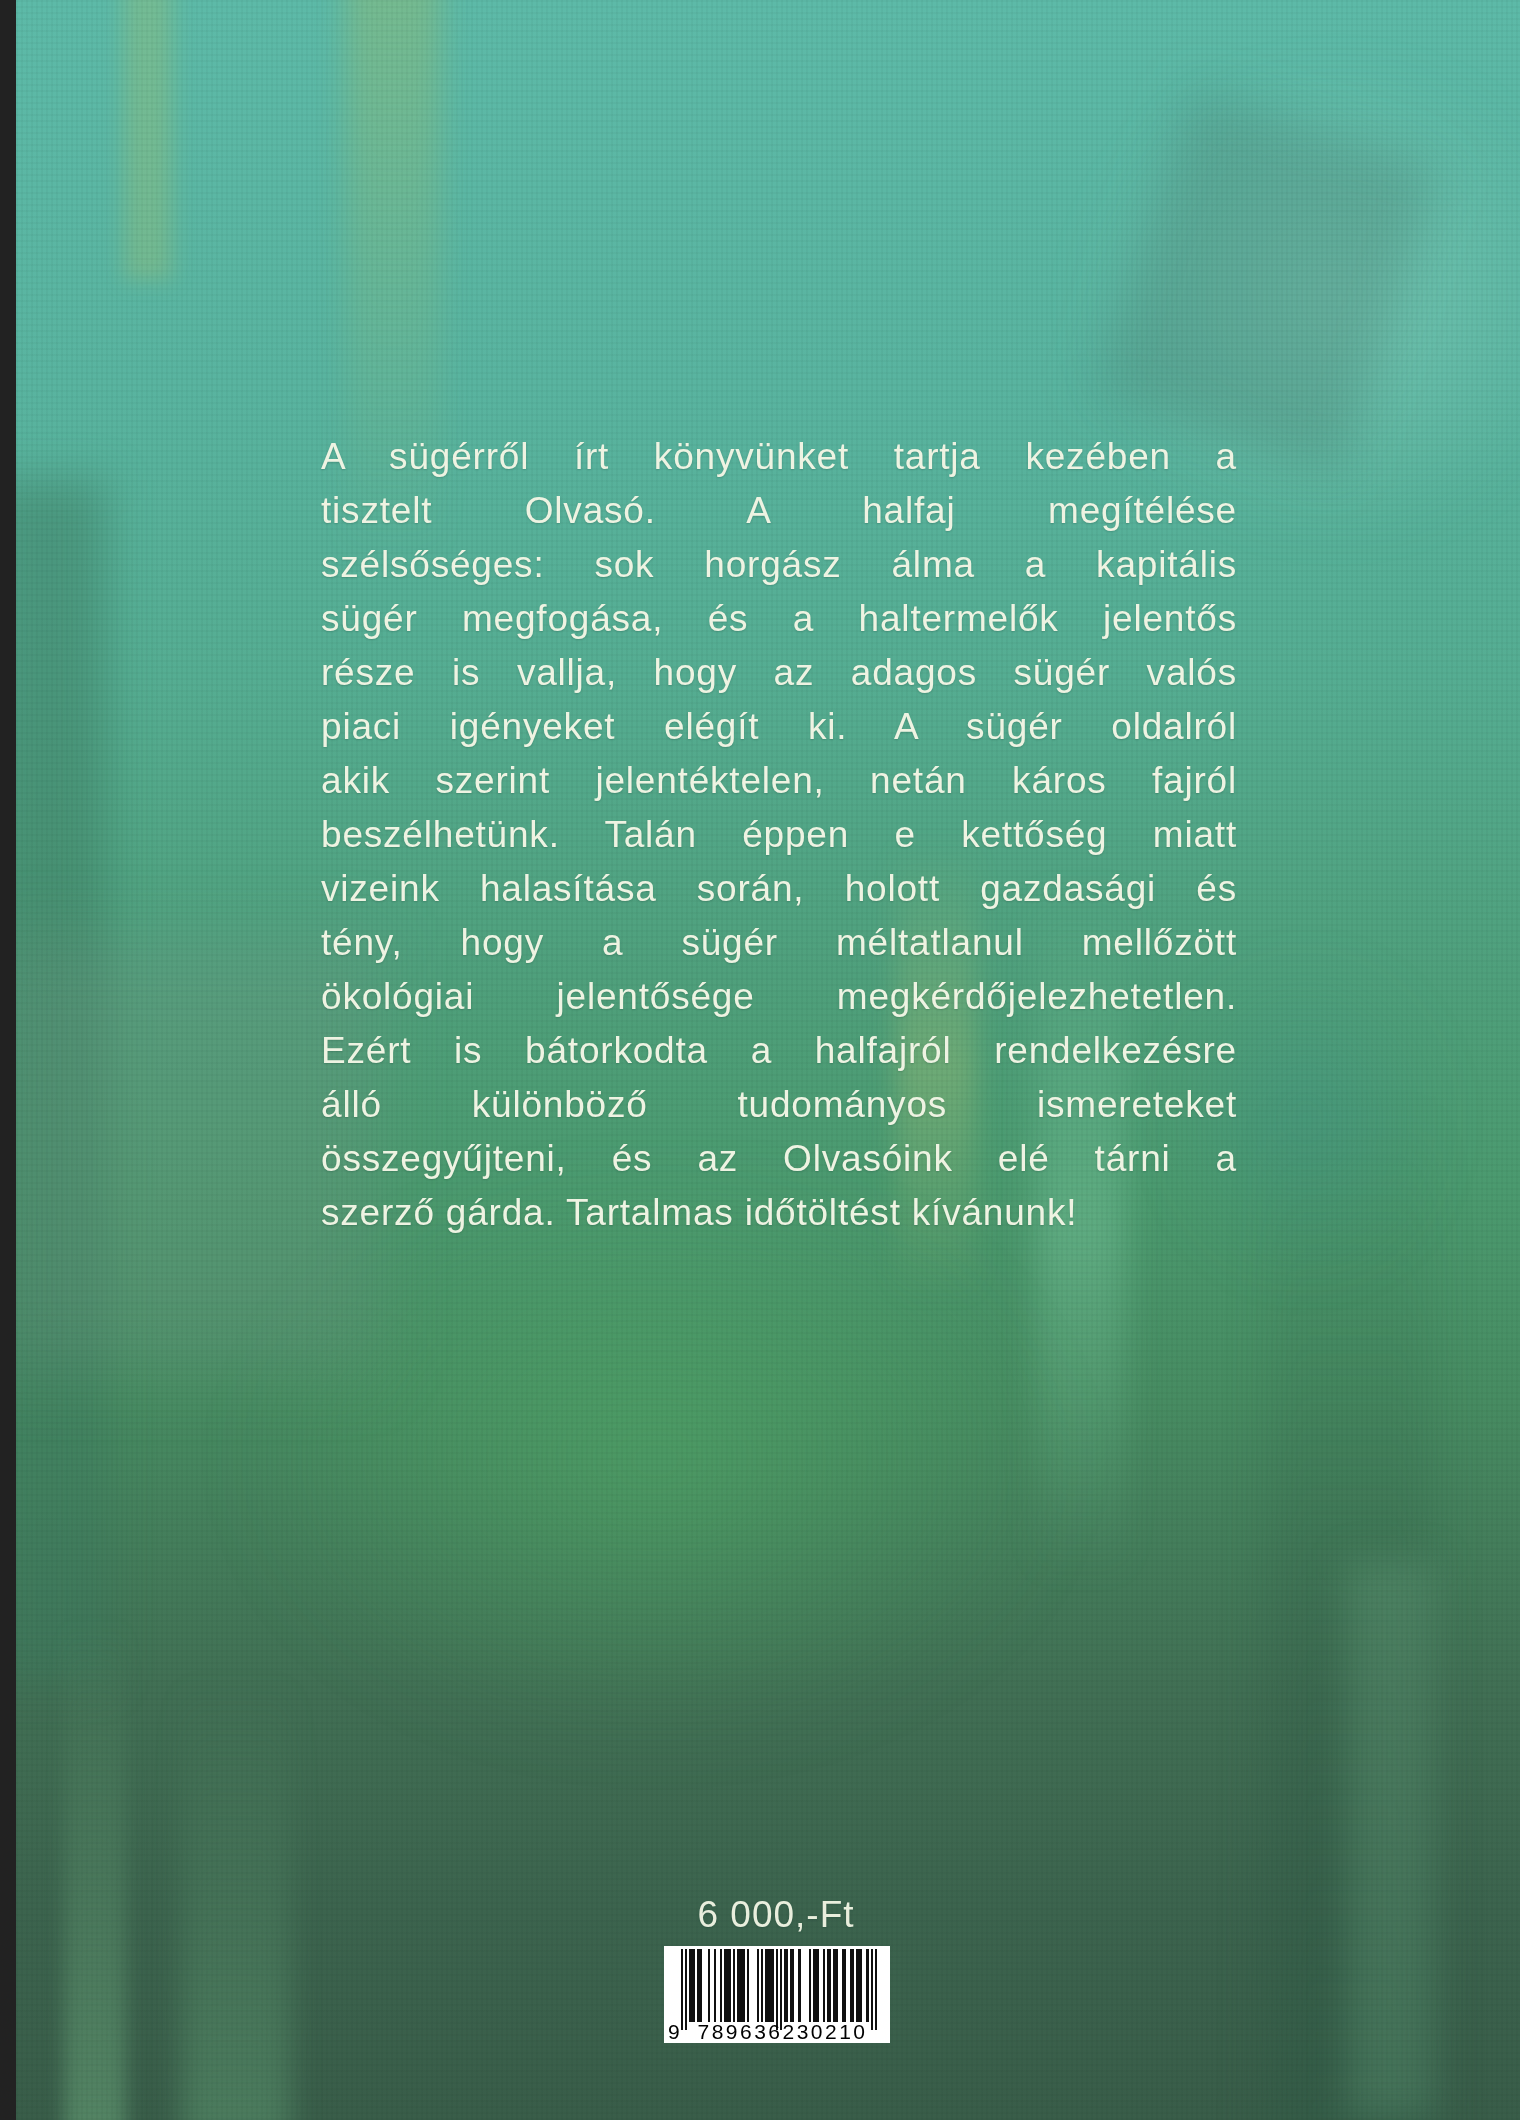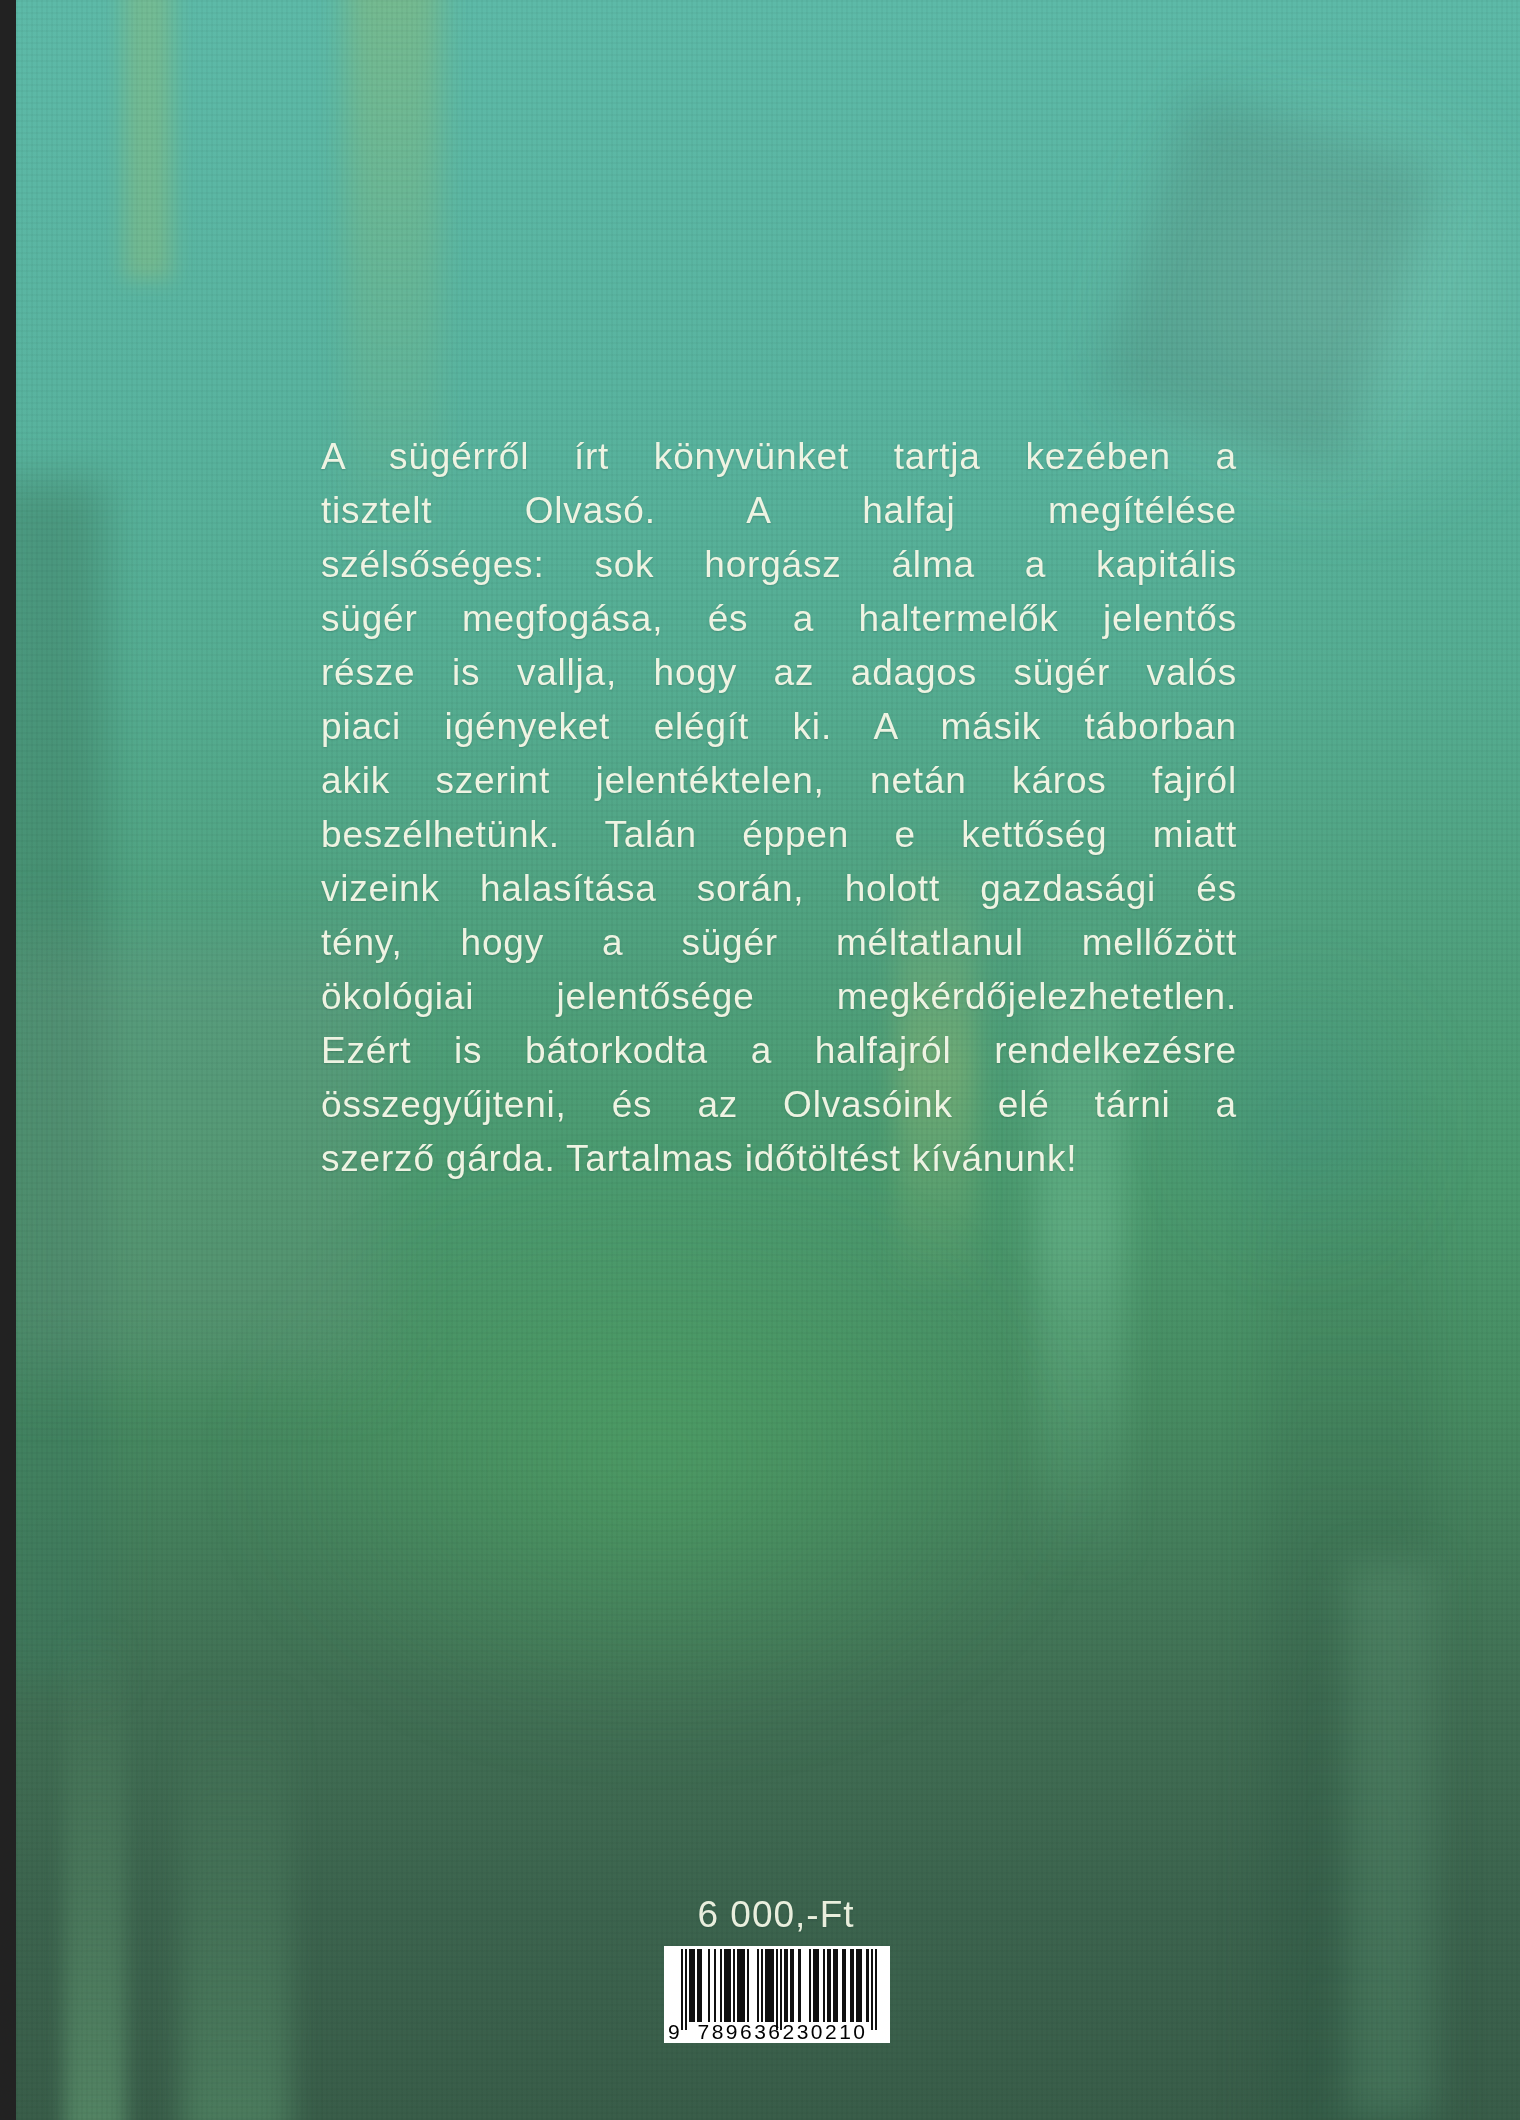--- a/index.html
+++ b/index.html
@@ -81,27 +81,28 @@
   <div class="streak s13"></div>
   <div class="streak s14"></div>
   <div class="texture"></div>
 
   <div class="blurb">
     <div class="line">A sügérről írt könyvünket tartja kezében a</div>
     <div class="line">tisztelt Olvasó. A halfaj megítélése</div>
     <div class="line">szélsőséges: sok horgász álma a kapitális</div>
     <div class="line">sügér megfogása, és a haltermelők jelentős</div>
     <div class="line">része is vallja, hogy az adagos sügér valós</div>
-    <div class="line">piaci igényeket elégít ki. A másik táborban</div>
+    <div class="line">piaci igényeket elégít ki. A sügér oldalról</div>
     <div class="line">akik szerint jelentéktelen, netán káros fajról</div>
     <div class="line">beszélhetünk. Talán éppen e kettőség miatt</div>
     <div class="line">vizeink halasítása során, holott gazdasági és</div>
     <div class="line">tény, hogy a sügér méltatlanul mellőzött</div>
     <div class="line">ökológiai jelentősége megkérdőjelezhetetlen.</div>
     <div class="line">Ezért is bátorkodta a halfajról rendelkezésre</div>
+    <div class="line">álló különböző tudományos ismereteket</div>
     <div class="line">összegyűjteni, és az Olvasóink elé tárni a</div>
     <div class="line last">szerző gárda. Tartalmas időtöltést kívánunk!</div>
   </div>
 
   <div class="price">6 000,-Ft</div>
 
   <div class="barcode-box">
     <svg viewBox="0 0 226 97" xmlns="http://www.w3.org/2000/svg">
       <g>
           <rect class="bar" x="17.00" y="3" width="2.12" height="81"></rect>

